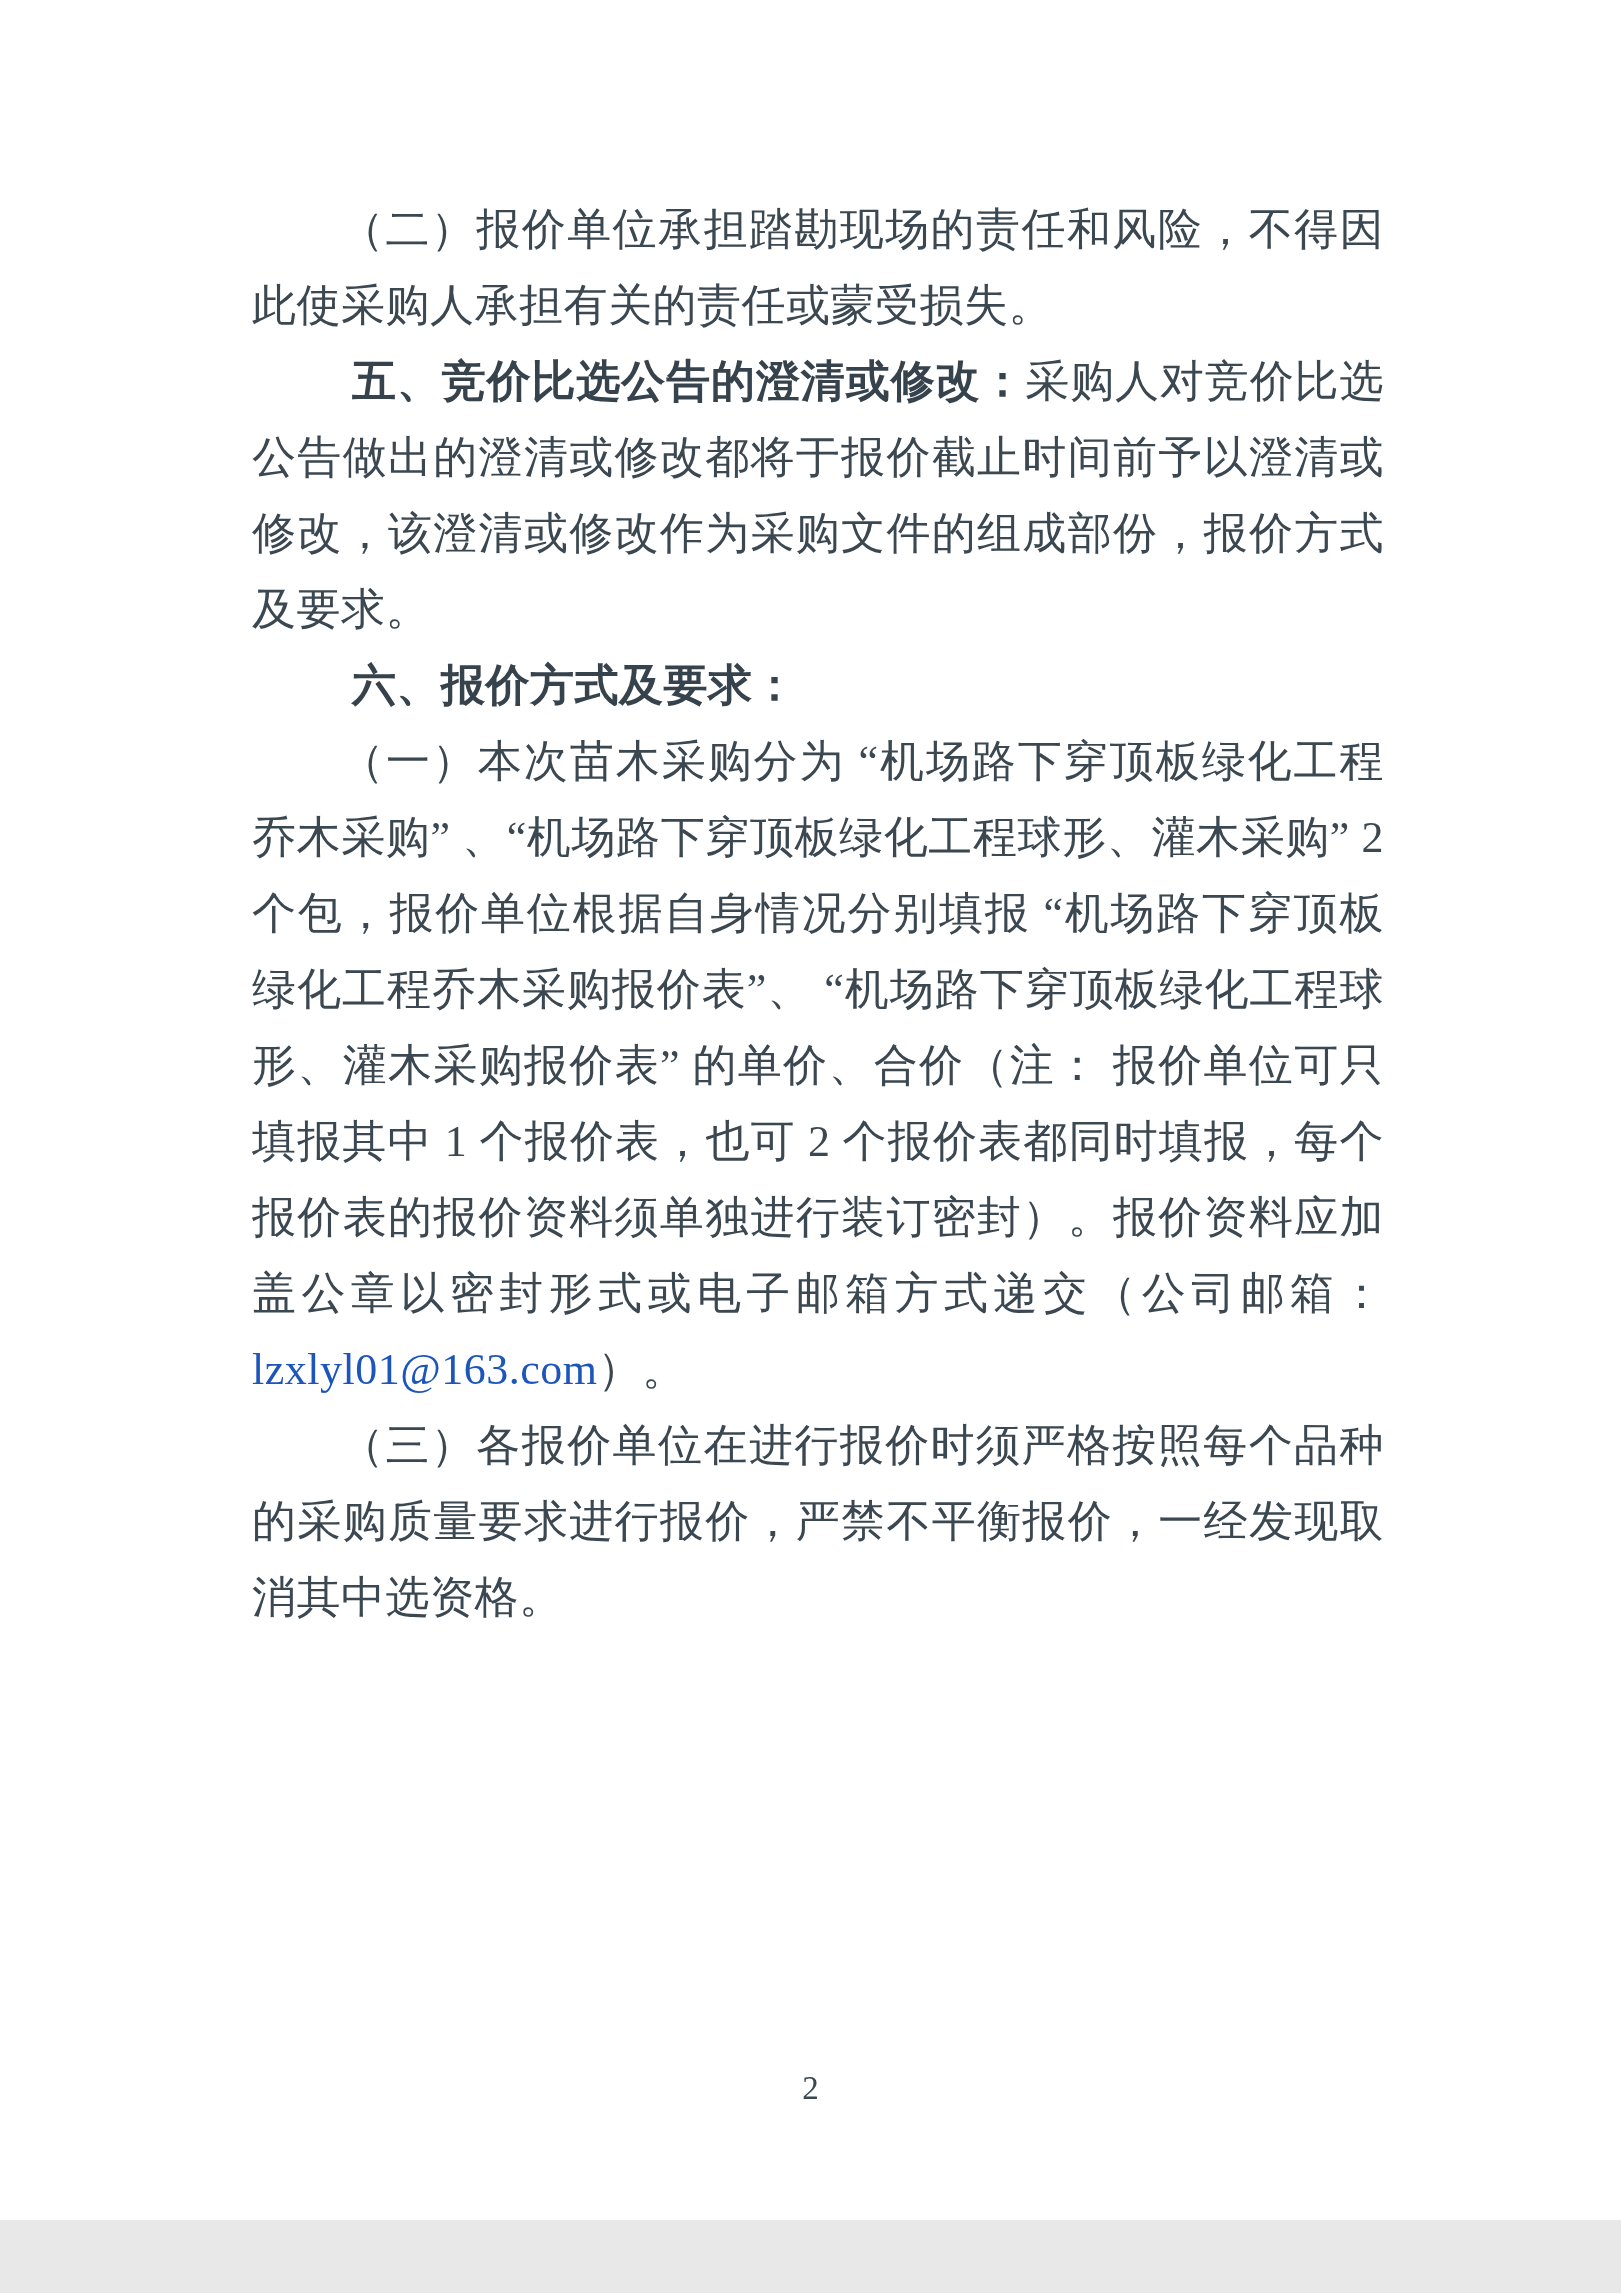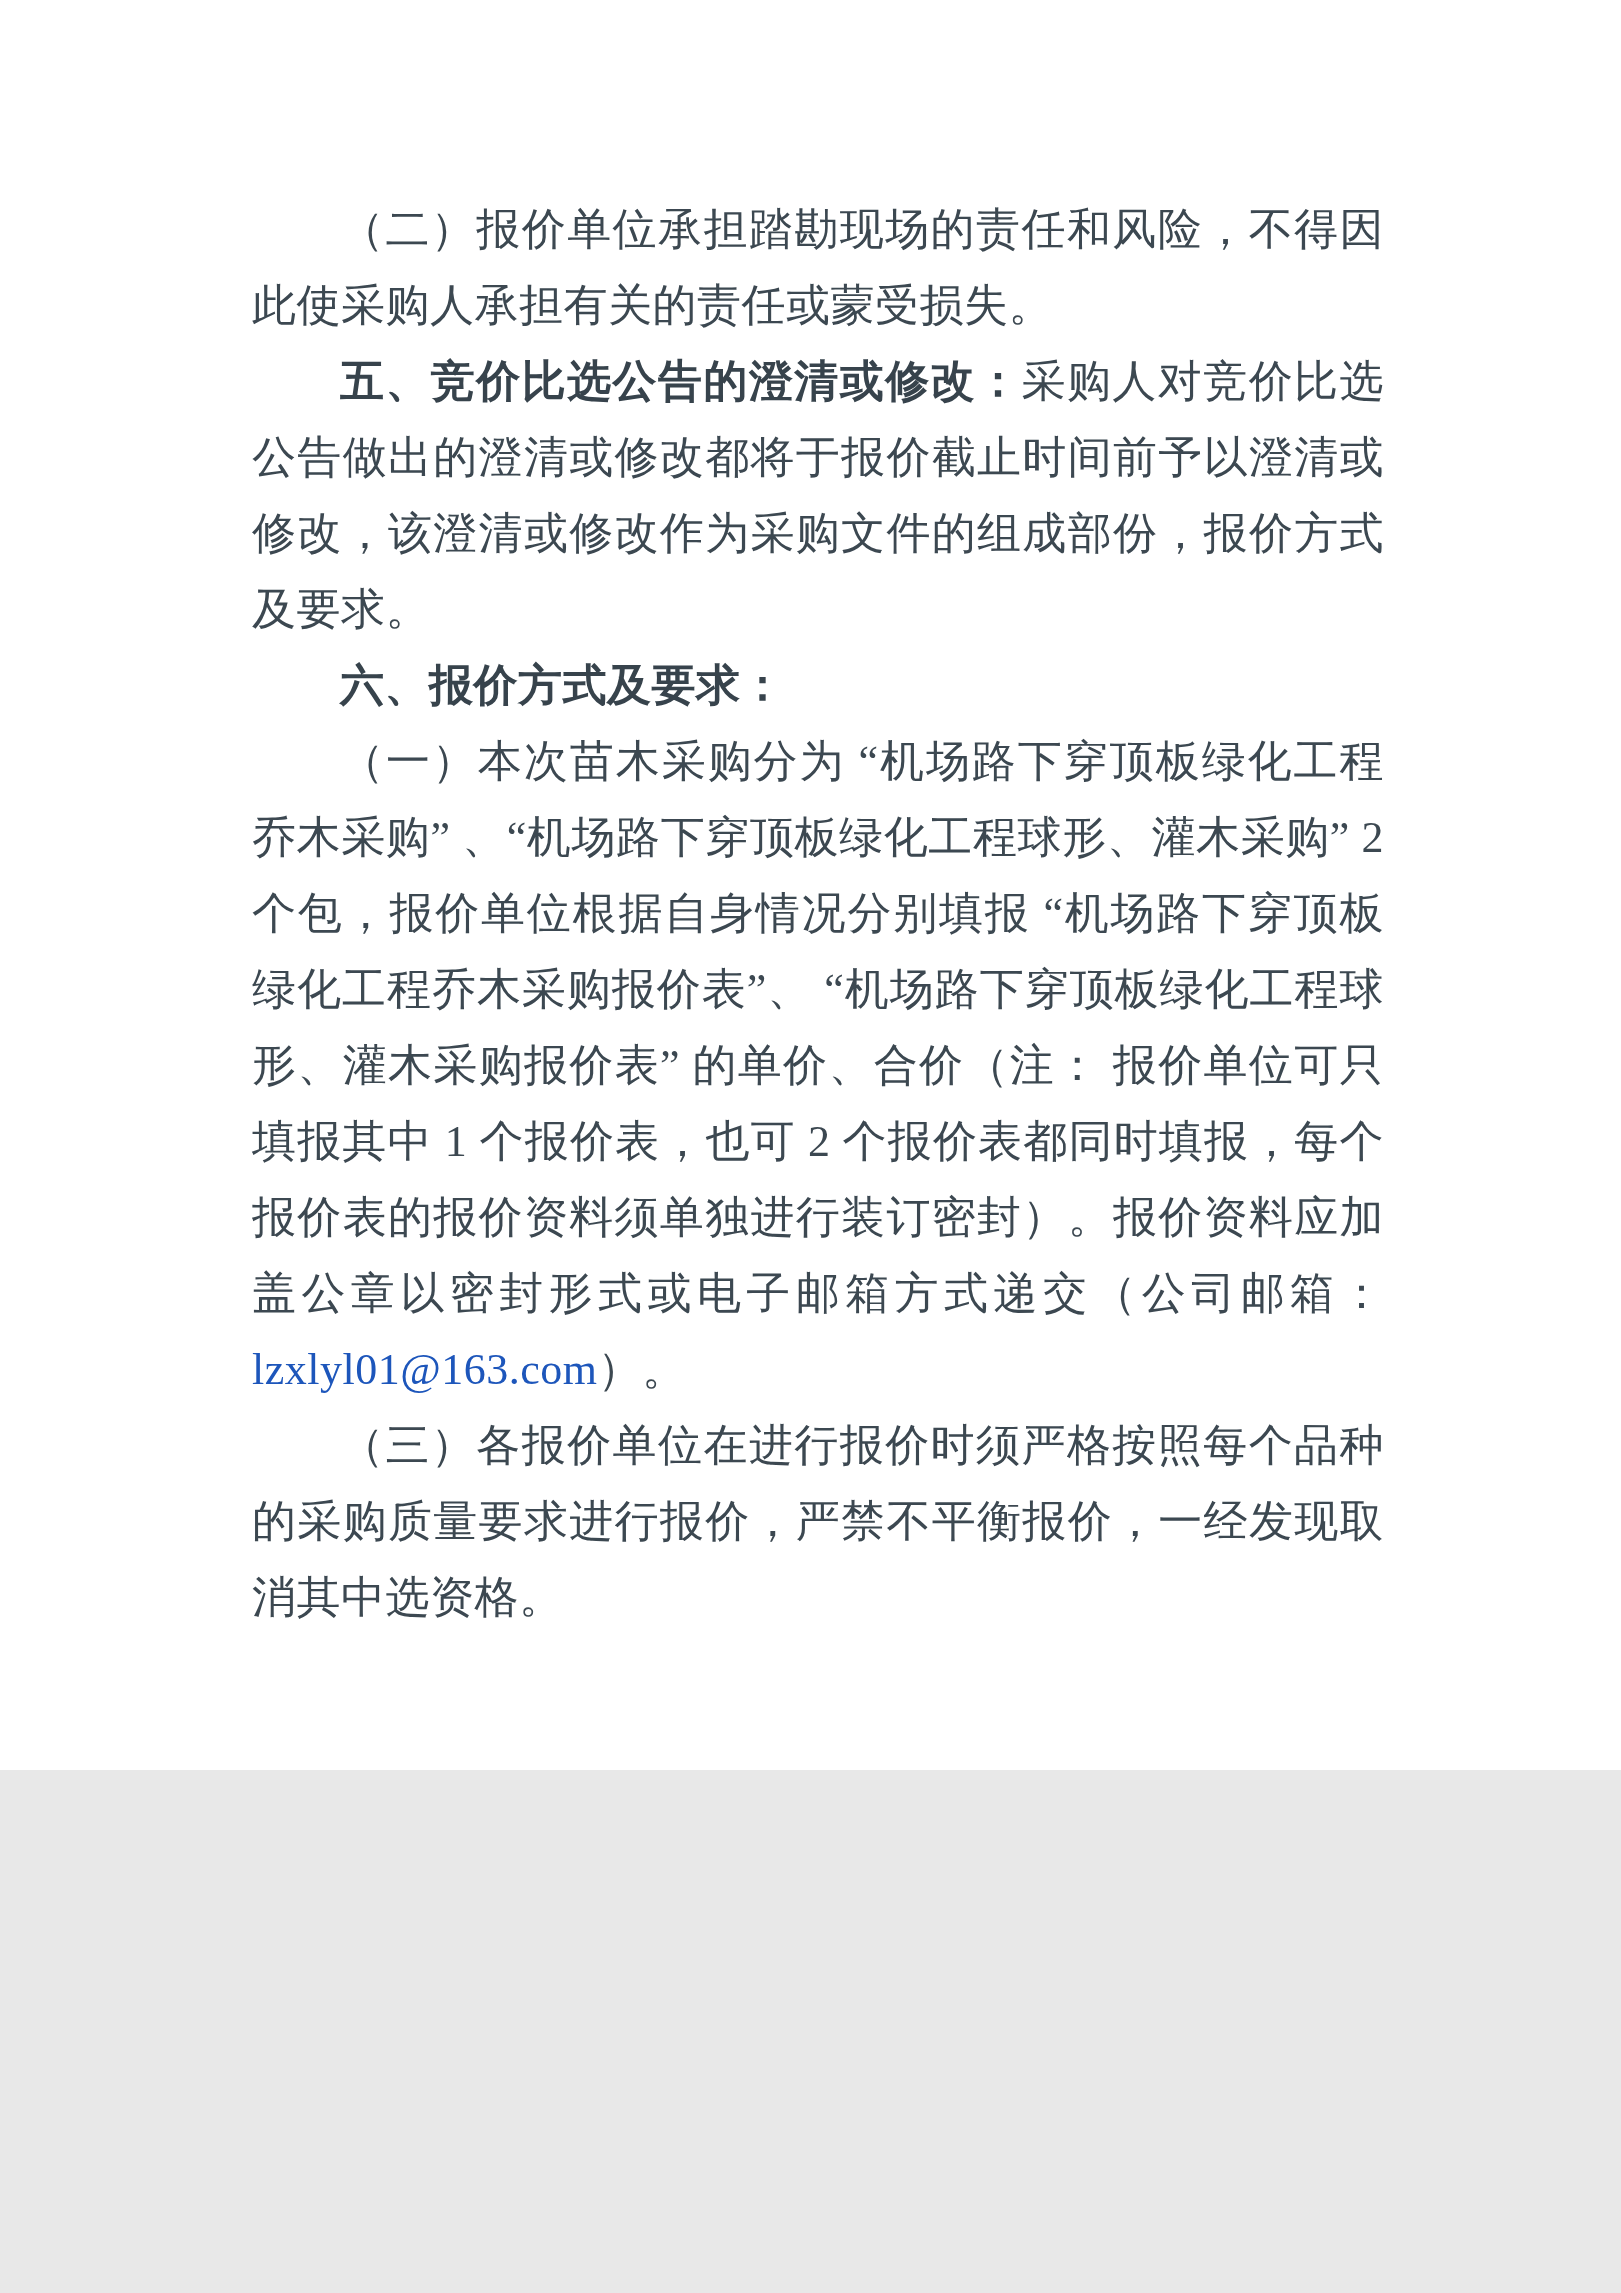--- a/index.html
+++ b/index.html
@@ -3,21 +3,21 @@
 <meta charset="utf-8">
 <style>
   html, body {
     margin: 0;
     padding: 0;
     background: #e8e8e8;
   }
   .page {
     position: relative;
     width: 1621px;
-    height: 1770px;
+    height: 2220px;
     background: #ffffff;
     overflow: hidden;
     font-family: "Liberation Serif", "DejaVu Serif", serif;
     color: #3c4851;
   }
   .content {
     position: absolute;
     left: 252px;
     top: 192px;
     width: 1132px;
@@ -26,21 +26,21 @@
     text-align: justify;
     text-justify: inter-ideograph;
     letter-spacing: 0.5px;
   }
   .content p {
     margin: 0;
     padding: 0;
     text-indent: 2em;
   }
   .t  { color: inherit; }
-  .b  { font-weight: 700; color: #37434c; }
+  .b  { font-weight: 700; color: #37434c; margin-left: 12px; }
   .red {
     font-weight: 700;
     color: #c22b35;
   }
   .link {
     color: #1d56bb;
     text-underline-offset: 6.9px;
     cursor: pointer;
   }
   .page-number {

